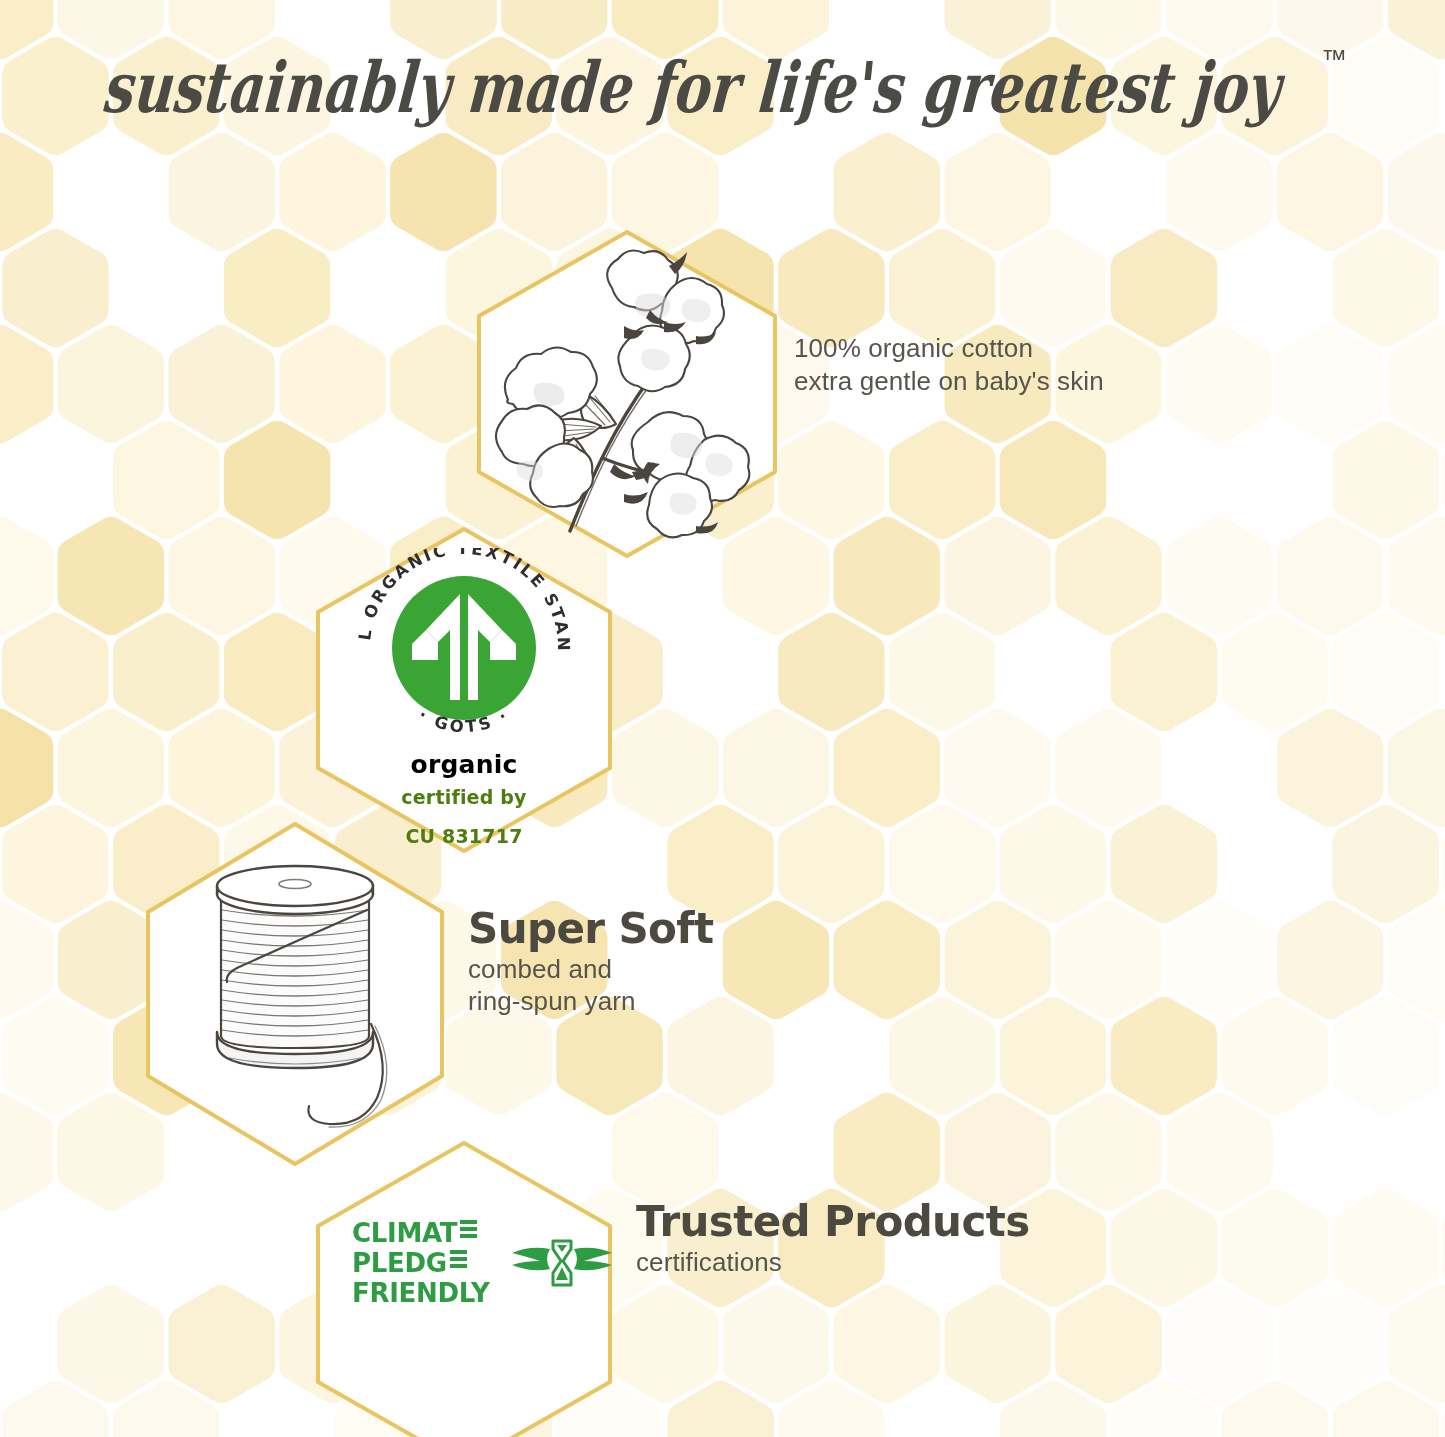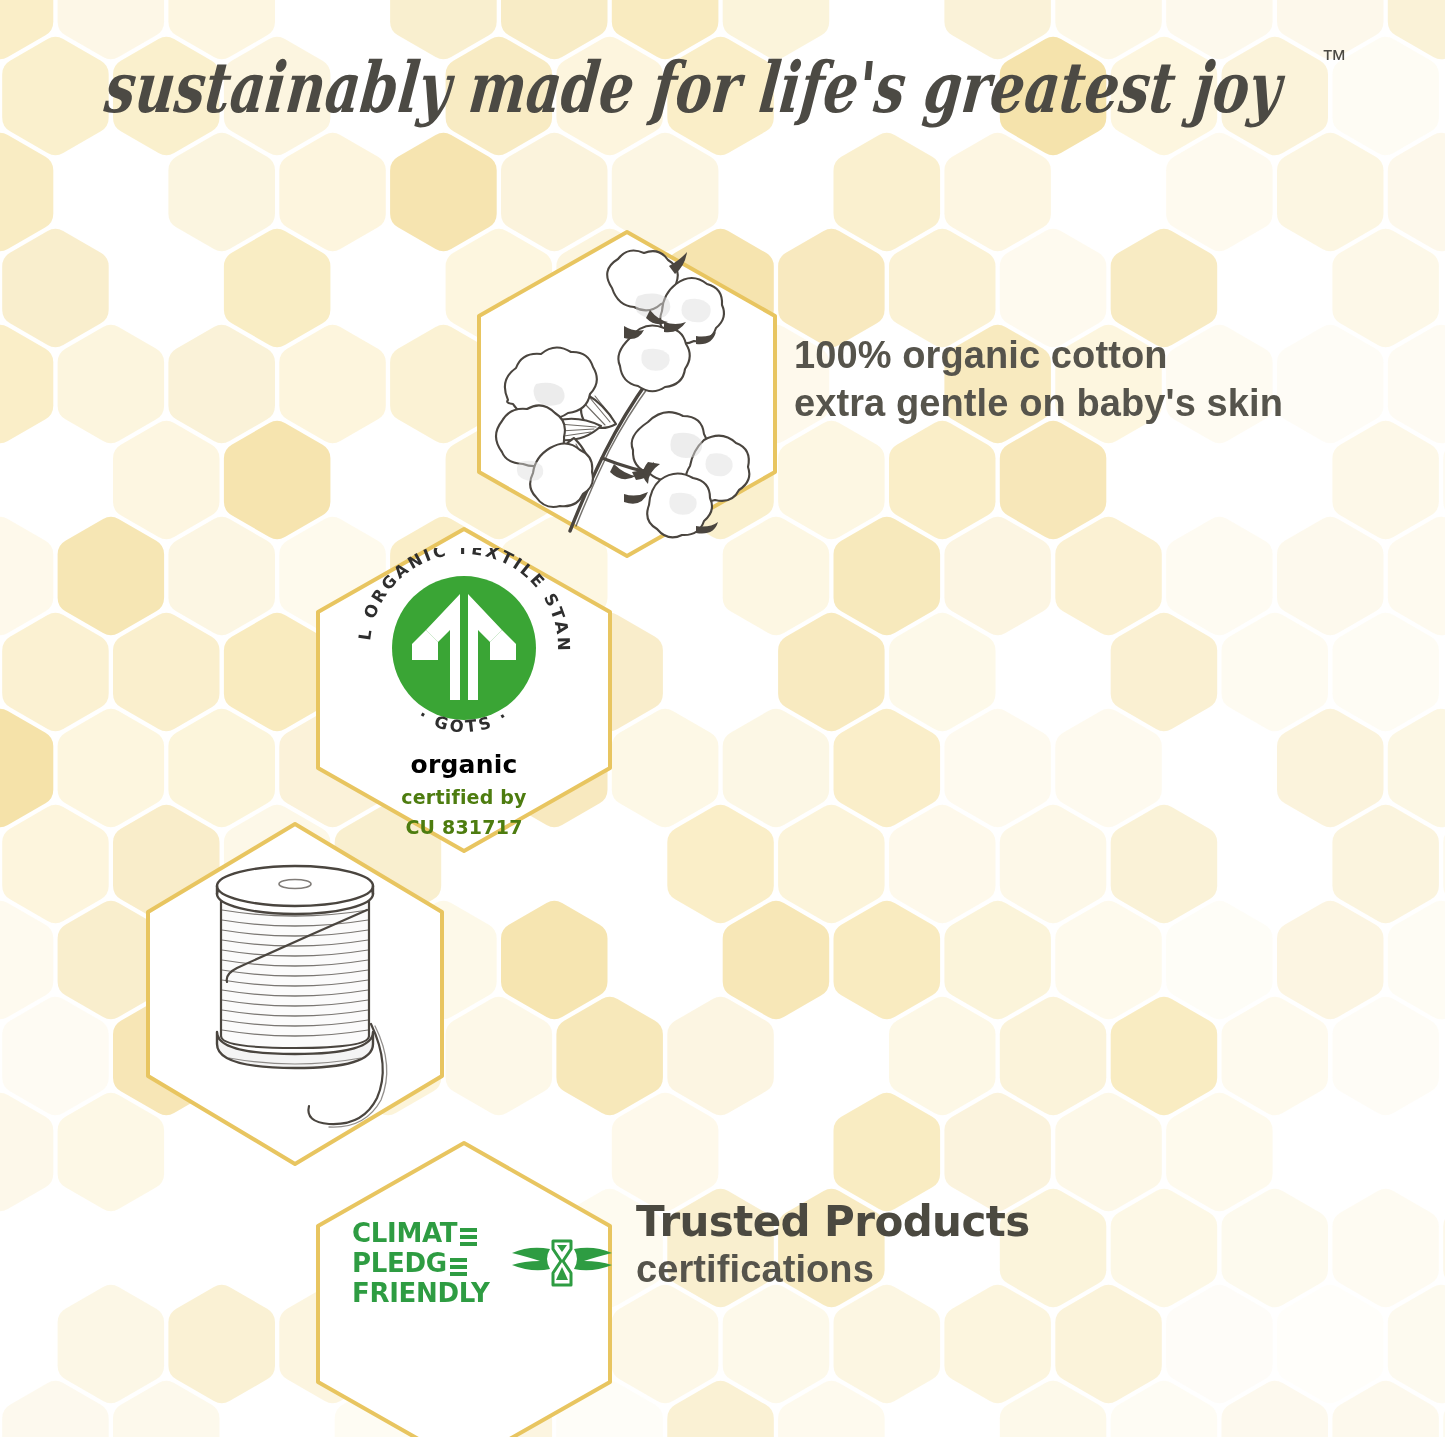--- a/index.html
+++ b/index.html
@@ -52,22 +52,22 @@
     font-family: "DejaVu Sans", sans-serif;
     font-weight: bold;
     font-size: 42px;
     letter-spacing: -0.6px;
     color: #4b4940;
     line-height: 1.14;
     white-space: nowrap;
   }
   .fline {
     font-family: "Liberation Sans", sans-serif;
-    font-weight: 700;
-    font-size: 38px;
+    font-weight: 400;
+    font-size: 26px;
     letter-spacing: 0.1px;
     color: #56544c;
     line-height: 1.25;
     white-space: nowrap;
   }
 
   
   .gots-wrap {
     position: absolute;
     z-index: 7;
@@ -100,21 +100,21 @@
     align-items: center;
     gap: 16px;
   }
   .cpf-words {
     font-family: "DejaVu Sans", sans-serif;
     font-weight: bold;
     font-size: 26px;
     line-height: 1.0;
     letter-spacing: -0.3px;
   }
-  .cpf-words div { display: flex; align-items: flex-end; gap: 3px; }
+  .cpf-words div { display: flex; align-items: flex-start; gap: 3px; }
   .cpf-words span.w { color: #2e9c42; }
   .cpf-bars {
     display: inline-flex;
     flex-direction: column;
     justify-content: center;
     gap: 3px;
     width: 17px;
   }
   .cpf-bars i { display:block; height: 4px; background: #2e9c42; width: 100%; }
 </style>
@@ -462,21 +462,21 @@
       </g>
       <text font-family="DejaVu Sans, sans-serif" font-size="16.5" font-weight="bold" fill="#2e2e2e" letter-spacing="2.6">
         <textPath id="gotsRingTop" href="#gotsTopArc" startOffset="50%" text-anchor="middle">GLOBAL ORGANIC TEXTILE STANDARD</textPath>
       </text>
       <text font-family="DejaVu Sans, sans-serif" font-size="16.5" font-weight="bold" fill="#2e2e2e" letter-spacing="3">
         <textPath id="gotsRingBot" href="#gotsBotArc" startOffset="50%" text-anchor="middle">· GOTS ·</textPath>
       </text>
     </svg>
     <div class="gots-organic">organic</div>
     <div class="gots-cert">certified by</div>
-    <div class="gots-cert" style="margin-top:7px">CU 831717</div>
+    <div class="gots-cert" style="margin-top:16px">CU 831717</div>
   </div>
 
 
   <div class="hexcard" style="left:133px; top:818px;">
     <svg width="324" height="352" viewBox="0 0 324 352">
       <path d="M162 6 L309 94 L309 258 L162 346 L15 258 L15 94 Z" fill="#ffffff" stroke="#e8c560" stroke-width="4" stroke-linejoin="round" stroke-linecap="round"></path>
 
       <g stroke="#4a453f" fill="none" stroke-linecap="round" stroke-linejoin="round">
 
         <path d="M88 80 L88 218 Q88 230 162 230 Q236 230 236 218 L236 80 Z" fill="#fbfbfb" stroke-width="2.2"></path>
@@ -506,20 +506,25 @@
 
         <path d="M84 226 Q84 250 162 250 Q240 250 240 226 L240 214 Q240 236 162 236 Q84 236 84 214 Z" fill="#f4f4f4" stroke-width="2.4"></path>
         <path d="M96 240 Q162 252 228 240" stroke-width="1.2" opacity=".6"></path>
 
         <path d="M238 206 Q258 248 244 280 Q230 308 196 306 Q172 304 176 288" stroke-width="2.2"></path>
         <path d="M242 208 Q262 248 248 282 Q232 311 196 309" stroke-width="1.3" opacity=".6"></path>
       </g>
     </svg>
   </div>
 
+  <div class="ftext" style="left:468px; top:905px;">
+    <div class="ftitle">Super Soft</div>
+    <div class="fline">combed and</div>
+    <div class="fline">ring-spun yarn</div>
+  </div>
 
   <div class="hexcard" style="left:303px; top:1137px;">
     <svg width="322" height="300" viewBox="0 0 322 300">
       <path d="M161 6 L307 89 L307 245 L161 328 L15 245 L15 89 Z" fill="#ffffff" stroke="#e8c560" stroke-width="4" stroke-linejoin="round" stroke-linecap="round"></path>
     </svg>
   </div>
 
   <div class="cpf-wrap" style="left:352px; top:1220px;">
     <div class="cpf-words">
       <div>

